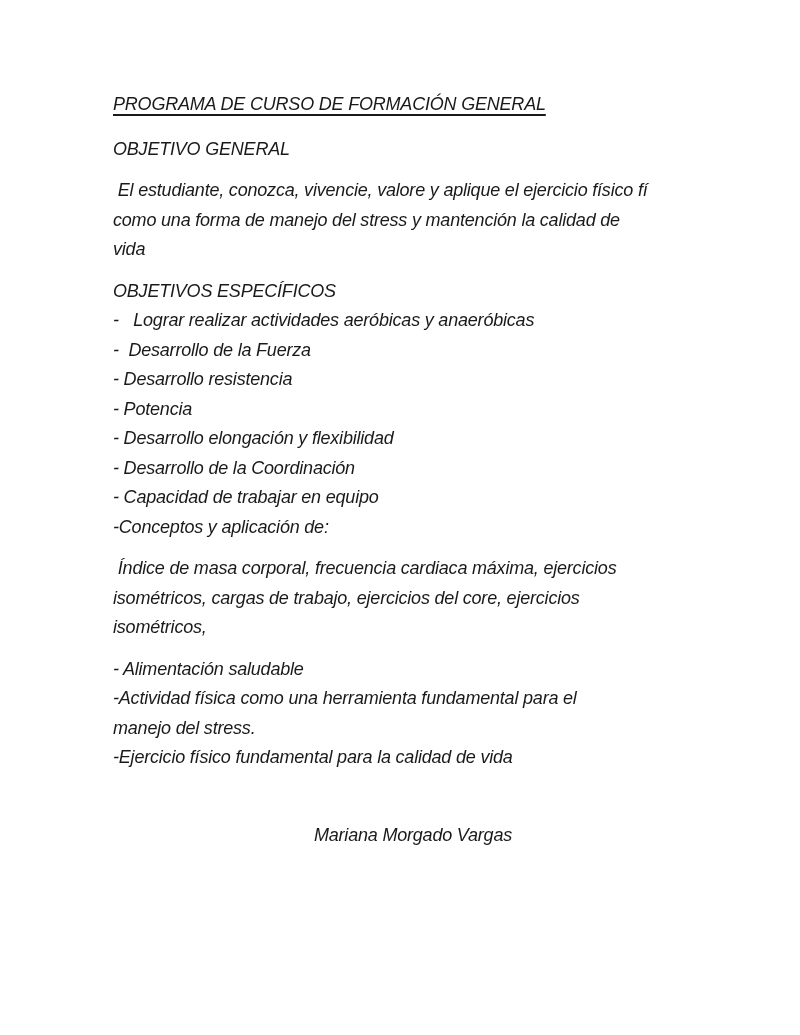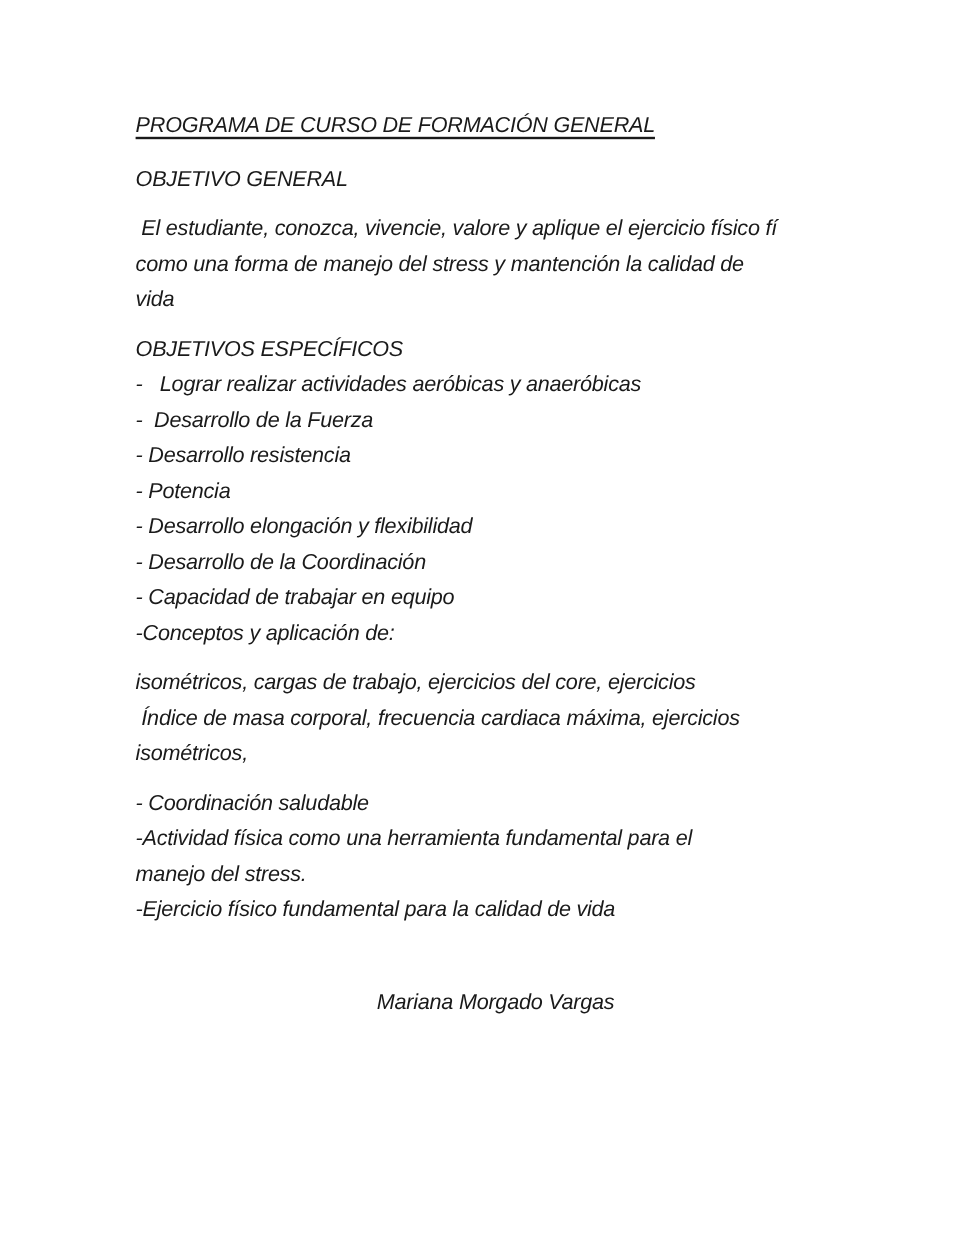--- a/index.html
+++ b/index.html
@@ -76,27 +76,27 @@
       <div class="line">-  Desarrollo de la Fuerza</div>
       <div class="line">- Desarrollo resistencia</div>
       <div class="line">- Potencia</div>
       <div class="line">- Desarrollo elongación y flexibilidad</div>
       <div class="line">- Desarrollo de la Coordinación</div>
       <div class="line">- Capacidad de trabajar en equipo</div>
       <div class="line">-Conceptos y aplicación de:</div>
     </div>
 
     <div class="para">
+      <div class="line"> Índice de masa corporal, frecuencia cardiaca máxima, ejercicios</div>
       <div class="line">isométricos, cargas de trabajo, ejercicios del core, ejercicios</div>
-      <div class="line"> Índice de masa corporal, frecuencia cardiaca máxima, ejercicios</div>
       <div class="line">isométricos,</div>
     </div>
 
     <div class="list-block">
-      <div class="line">- Coordinación saludable</div>
+      <div class="line">- Alimentación saludable</div>
       <div class="line">-Actividad física como una herramienta fundamental para el</div>
       <div class="line">manejo del stress.</div>
       <div class="line">-Ejercicio físico fundamental para la calidad de vida</div>
     </div>
 
     <div class="signature-name line">Mariana Morgado Vargas</div>
     <div class="line">Profesora de Educación Física</div>
 
   </div>
 </div>

